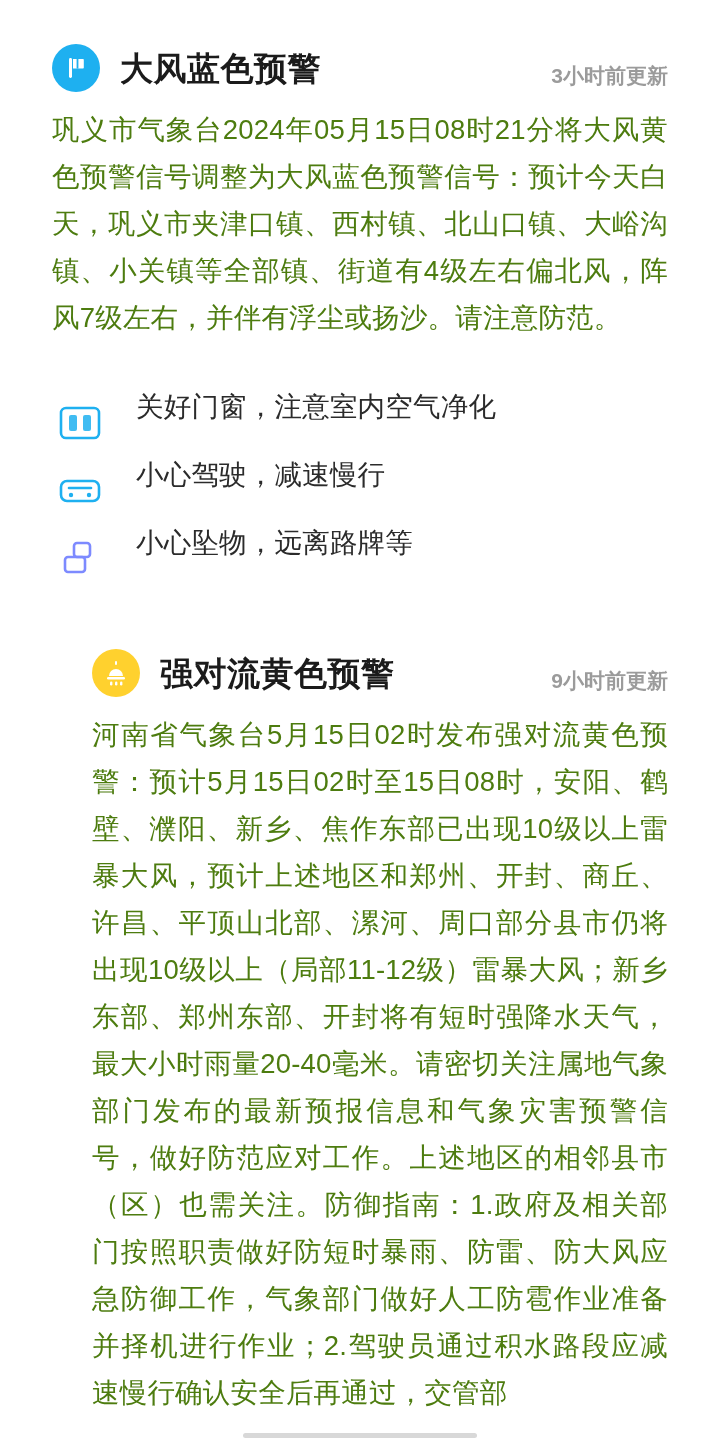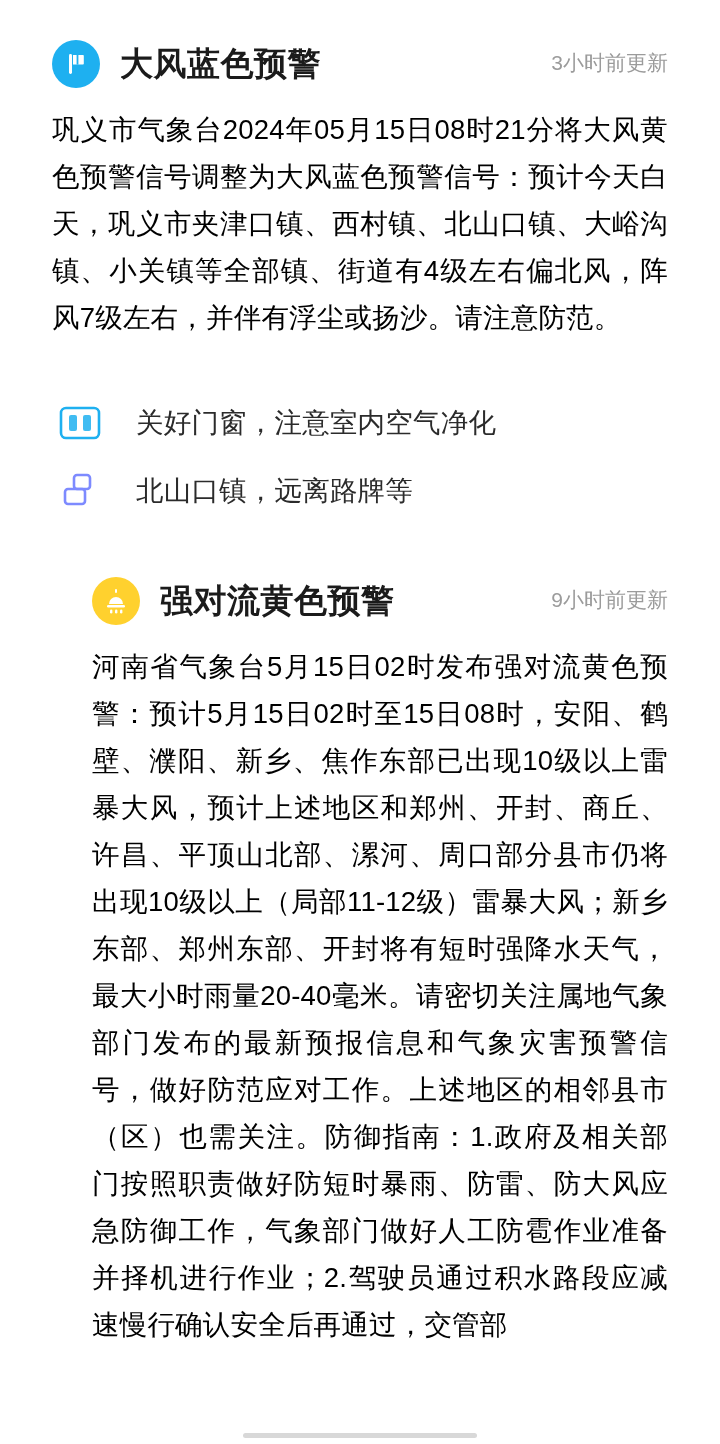--- a/index.html
+++ b/index.html
@@ -23,21 +23,21 @@
     position: relative;
     overflow: hidden;
   }
 
   
   .alert-block {
     padding-top: 36px;
   }
   .alert-header {
     display: flex;
-    align-items: center;
+    align-items: flex-end;
     height: 56px;
     margin-bottom: 10px;
   }
   .alert-badge {
     width: 48px;
     height: 48px;
     border-radius: 50%;
     display: flex;
     align-items: center;
     justify-content: center;
@@ -55,38 +55,38 @@
     margin-left: 20px;
     letter-spacing: 0.5px;
     white-space: nowrap;
   }
   .alert-update {
     margin-left: auto;
     font-size: 21px;
     color: #9b9b9b;
     white-space: nowrap;
     padding-bottom: 2px;
+    font-weight: bold;
   }
 
   .alert-body {
     font-size: 27.5px;
     line-height: 47px;
-    color: #000000;
+    color: #4d7c0f;
     letter-spacing: 0.2px;
     text-align: justify;
     margin-top: 14px;
   }
 
   
   .tips {
     margin-top: 48px;
   }
   .tip-row {
     display: flex;
-    align-items: center;
     height: 68px;
   }
   .tip-icon {
     width: 56px;
     flex: 0 0 auto;
     display: flex;
     align-items: center;
     justify-content: center;
   }
   .tip-text {
@@ -143,29 +143,40 @@
           <svg width="44" height="38" viewBox="0 0 44 38" aria-hidden="true">
             <rect x="3" y="4" width="38" height="30" rx="5" fill="none" stroke="#1eb0f0" stroke-width="2.6"></rect>
             <rect x="11" y="11" width="8" height="16" rx="2" fill="#1eb0f0" opacity="0.85"></rect>
             <rect x="25" y="11" width="8" height="16" rx="2" fill="#1eb0f0" opacity="0.85"></rect>
           </svg>
         </div>
         <div class="tip-text">关好门窗，注意室内空气净化</div>
       </div>
 
 
+      <div class="tip-row">
+        <div class="tip-icon">
+          <svg width="46" height="38" viewBox="0 0 46 38" aria-hidden="true">
+            <rect x="4" y="9" width="38" height="20" rx="6" fill="none" stroke="#1eb0f0" stroke-width="2.6"></rect>
+            <path d="M12 16 h22" stroke="#1eb0f0" stroke-width="2.6" stroke-linecap="round"></path>
+            <circle cx="14" cy="23" r="2.2" fill="#1eb0f0"></circle>
+            <circle cx="32" cy="23" r="2.2" fill="#1eb0f0"></circle>
+          </svg>
+        </div>
+        <div class="tip-text">小心驾驶，减速慢行</div>
+      </div>
 
       <div class="tip-row">
         <div class="tip-icon">
           <svg width="44" height="40" viewBox="0 0 44 40" aria-hidden="true">
             <rect x="16" y="4" width="16" height="14" rx="3" fill="none" stroke="#7d8aff" stroke-width="2.6"></rect>
             <rect x="7" y="18" width="20" height="15" rx="3" fill="none" stroke="#7d8aff" stroke-width="2.6"></rect>
           </svg>
         </div>
-        <div class="tip-text">北山口镇，远离路牌等</div>
+        <div class="tip-text">小心坠物，远离路牌等</div>
       </div>
 
     </div>
   </div>
 
   <div class="spacer-between"></div>
 
   <div class="alert-block second-block">
     <div class="alert-header">
       <div class="alert-badge badge-yellow">

